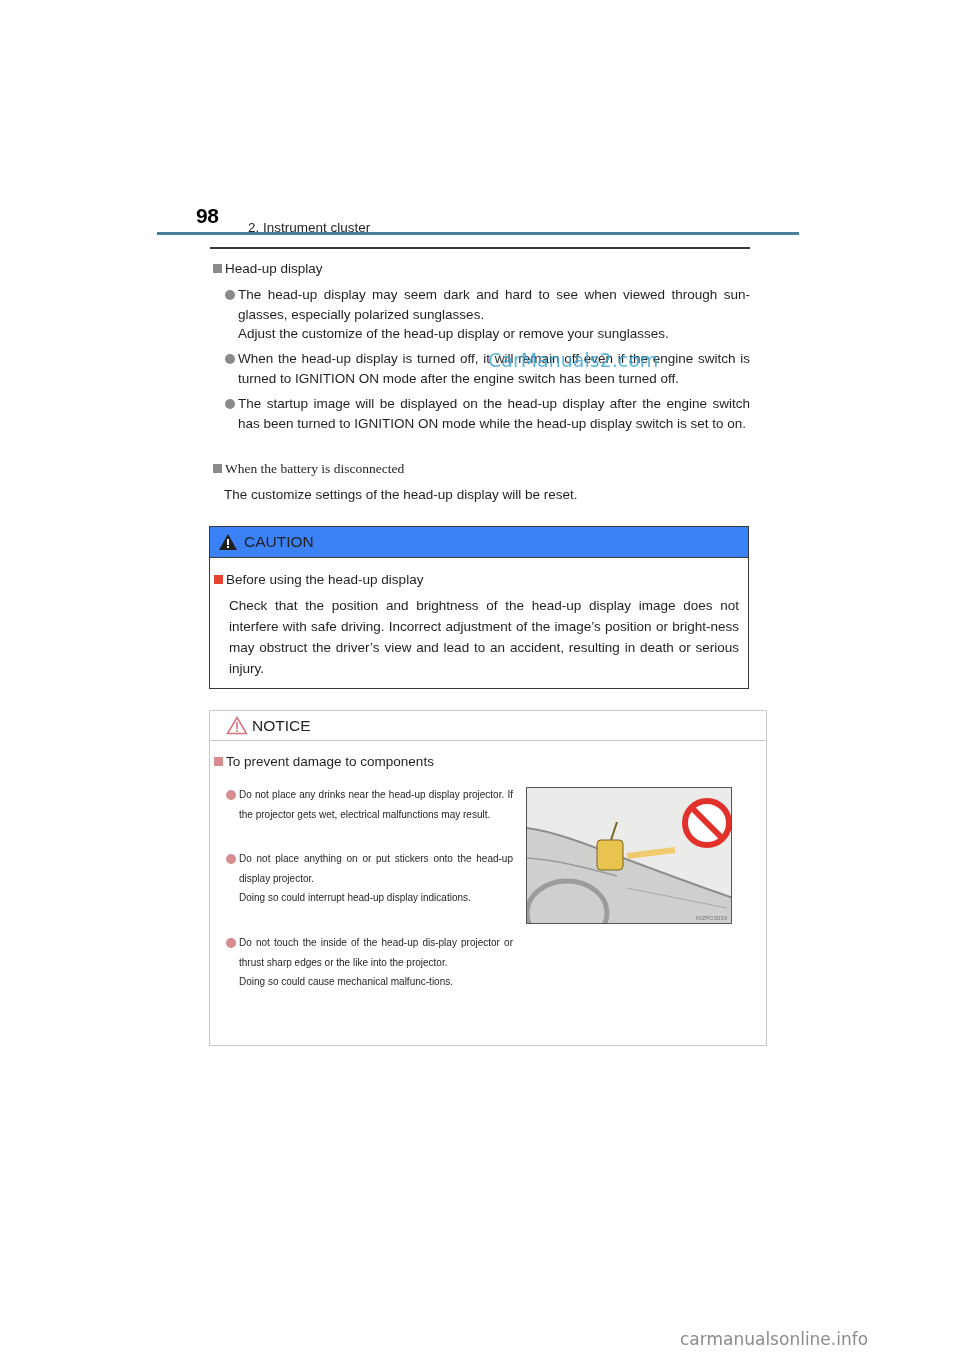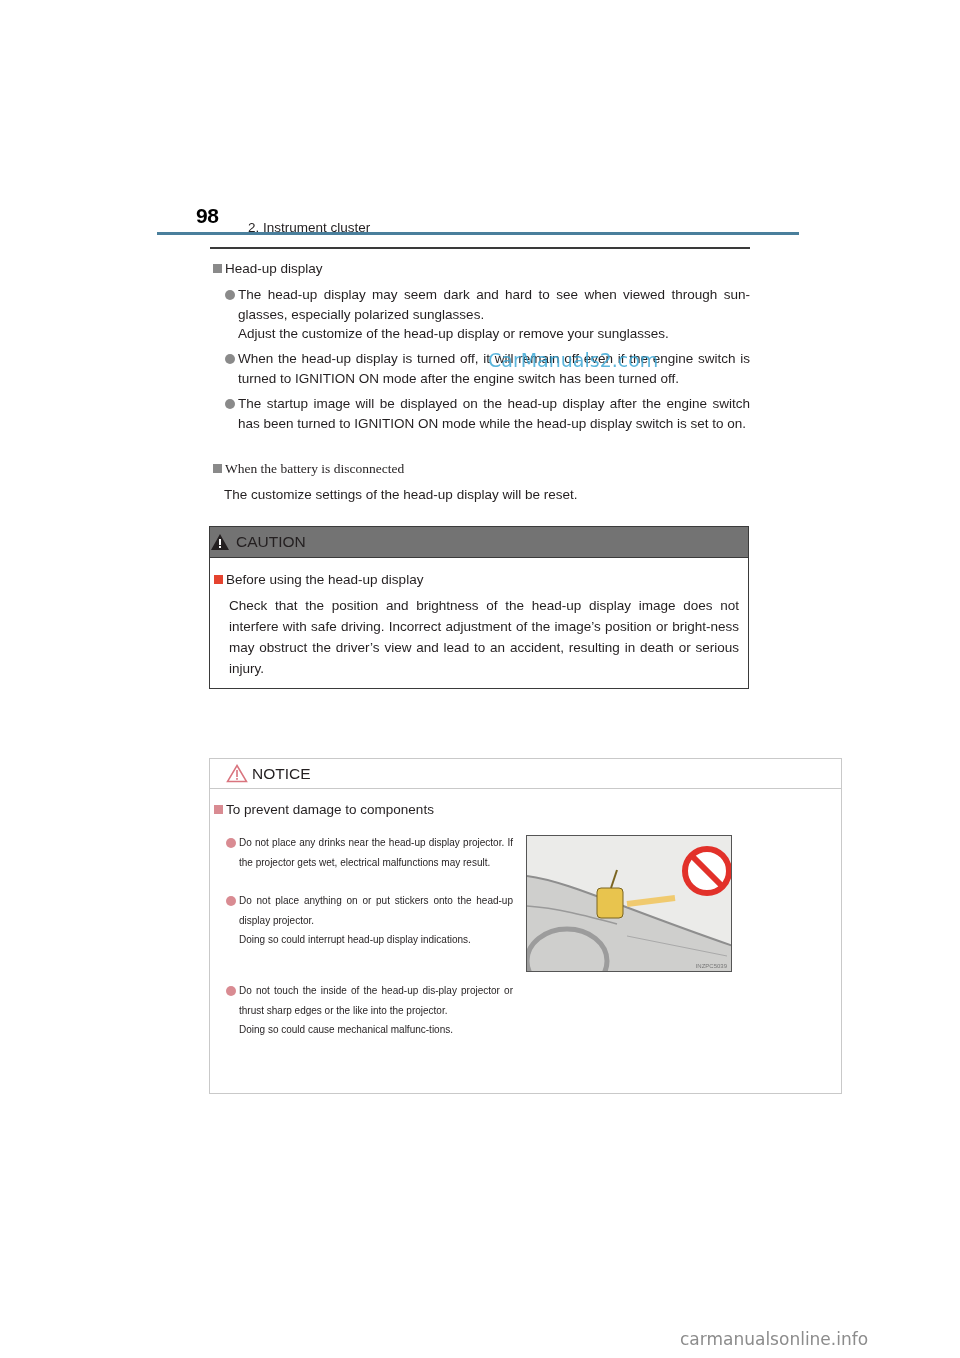--- a/index.html
+++ b/index.html
@@ -13,29 +13,29 @@
 
   .sec { position: absolute; left: 213px; font-size: 13.5px; }
   .sec .sq { display: inline-block; width: 9px; height: 9px; background: #8a8a8a; margin-right: 3px; vertical-align: 0px; }
   .bullet { position: absolute; left: 225px; width: 525px; font-size: 13.5px; line-height: 19.5px; }
   .bullet .dot { position: absolute; left: 0; top: 5px; width: 10px; height: 10px; border-radius: 50%; background: #8a8a8a; }
   .bullet .txt { margin-left: 13px; text-align: justify; }
   .plain { position: absolute; left: 224px; font-size: 13.5px; }
 
   .caution { position: absolute; left: 209px; top: 526px; width: 540px; height: 163px;
              border: 1.5px solid #3a3a3a; box-sizing: border-box; }
-  .caution-head { height: 30px; background: #737373; border-bottom: 1.5px solid #3a3a3a;
-                  display: flex; align-items: center; padding-left: 0; }
+  .caution-head { height: 30px; background: #3b82f6; border-bottom: 1.5px solid #3a3a3a;
+                  display: flex; align-items: center; padding-left: 8px; }
   .caution-head .title { font-size: 15.5px; margin-left: 6px; }
   .caution .sect { position: absolute; left: 4px; top: 45px; font-size: 13.5px; }
   .caution .sect .sq { display: inline-block; width: 9px; height: 9px; background: #e5432f; margin-right: 3px; }
   .caution .body { position: absolute; left: 19px; top: 68px; width: 510px; font-size: 13.5px; line-height: 21px; text-align: justify; }
 
-  .notice { position: absolute; left: 209px; top: 710px; width: 633px; height: 336px;
-            border: 1.5px solid #c9c9c9; box-sizing: border-box; margin-top: 48px; }
+  .notice { position: absolute; left: 209px; top: 710px; width: 558px; height: 336px;
+            border: 1.5px solid #c9c9c9; box-sizing: border-box; }
   .notice-head { height: 29px; border-bottom: 1.5px solid #c9c9c9; display: flex; align-items: center; padding-left: 16px; }
   .notice-head .title { font-size: 15.5px; margin-left: 4px; color: #231f20; }
   .notice .sect { position: absolute; left: 4px; top: 43px; font-size: 13.5px; }
   .notice .sect .sq { display: inline-block; width: 9px; height: 9px; background: #d98b92; margin-right: 3px; }
   .notice .nb { position: absolute; left: 16px; width: 287px; font-size: 10px; line-height: 19.5px; }
   .notice .nb .dot { position: absolute; left: 0; top: 5px; width: 10px; height: 10px; border-radius: 50%; background: #d98b92; }
   .notice .nb .txt { margin-left: 13px; text-align: justify; }
   .illus { position: absolute; left: 316px; top: 76px; width: 206px; height: 137px; border: 1px solid #555;
            background: #e9e9e7; overflow: hidden; box-sizing: border-box; }
   .illus-code { position: absolute; right: 4px; bottom: 2px; font-size: 6px; color: #777; }
@@ -101,21 +101,21 @@
     <span class="title">NOTICE</span>
   </div>
   <div class="sect">
     <span class="sq"></span><span>To prevent damage to components</span>
   </div>
 
   <div class="nb" style="top:74px;">
     <span class="dot"></span>
     <div class="txt">Do not place any drinks near the head-up display projector. If the projector gets wet, electrical malfunctions may result.</div>
   </div>
-  <div class="nb" style="top:132px;">
+  <div class="nb" style="top:138px;">
     <span class="dot"></span>
     <div class="txt"><span>Do not place anything on or put stickers onto the head-up display projector.</span><br><span>Doing so could interrupt head-up display indications.</span></div>
   </div>
   <div class="nb" style="top:222px;">
     <span class="dot"></span>
     <div class="txt"><span>Do not touch the inside of the head-up dis-play projector or thrust sharp edges or the like into the projector.</span><br><span>Doing so could cause mechanical malfunc-tions.</span></div>
   </div>
 
   <div class="illus">
     <svg width="206" height="137" viewBox="0 0 206 137">

